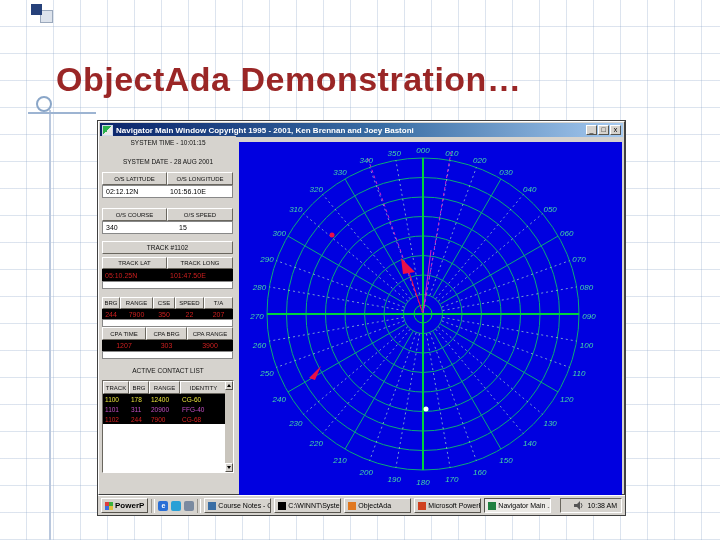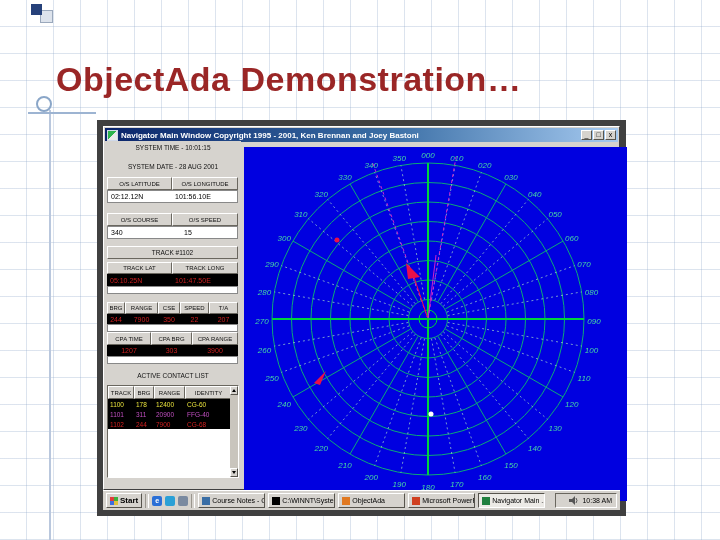--- a/index.html
+++ b/index.html
@@ -13,21 +13,21 @@
   .slide-title{position:absolute;left:56px;top:60px;font-size:34px;font-weight:bold;
       color:#9a2626;letter-spacing:.5px;white-space:nowrap;}
   .deco-sq-navy{position:absolute;left:31px;top:4px;width:11px;height:11px;background:#26417a;}
   .deco-sq-gray{position:absolute;left:40px;top:10px;width:11px;height:11px;background:#dde3ec;border:1px solid #9aa8bc;}
   .deco-circle{position:absolute;left:36px;top:96px;width:12px;height:12px;border:2px solid #8aa6c8;border-radius:50%;}
   .deco-vline{position:absolute;left:49px;top:110px;width:2px;height:430px;background:#b9c7dd;}
   .deco-hline{position:absolute;left:28px;top:112px;width:68px;height:0;border-top:2px solid #9db4d2;}
 
   
   #screenshot{position:absolute;left:97px;top:120px;width:529px;height:396px;background:#d6d3ce;
-      border:6px solid #404040;box-sizing:border-box;}
+      border:1px solid #404040;box-sizing:border-box;}
   #app-window{position:absolute;left:0;top:0;right:0;bottom:20px;background:#d6d3ce;
       border:1px solid;border-color:#ffffff #404040 #404040 #ffffff;box-sizing:border-box;}
   .titlebar{position:absolute;left:1px;top:1px;right:1px;height:14px;
       background:linear-gradient(90deg,#0a246a 0%,#3a6ea5 55%,#a6caf0 100%);
       display:flex;align-items:center;color:#fff;}
   .app-icon{width:9px;height:9px;margin:0 3px 0 2px;background:linear-gradient(135deg,#2bb24c 50%,#e8e8e8 50%);border:1px solid #cfd8e8;}
   .title-text{font-size:8px;font-weight:bold;white-space:nowrap;overflow:hidden;}
   .win-btns{position:absolute;right:2px;top:1.5px;display:flex;gap:1px;}
   .win-btn{width:11px;height:10px;background:#d6d3ce;border:1px solid;border-color:#fff #57544d #57544d #fff;
       font-size:7px;line-height:8px;text-align:center;color:#000;box-sizing:border-box;}
@@ -322,21 +322,21 @@
   </div>
 
   <div id="taskbar">
     <div class="task-btn">
       <span class="flag">
         <i style="background:#e03c3c"></i>
           <i style="background:#3cb03c"></i>
         <i style="background:#3c6ce0"></i>
           <i style="background:#e0c03c"></i>
       </span>
-      <span class="start-label">Start</span>
+      <span class="start-label">PowerP</span>
     </div>
     <div class="ql-divider"></div>
     <span class="ql-icon" style="background:#2a6fd6">e</span>
     <span class="ql-icon" style="background:#2aa0d6"></span>
     <span class="ql-icon" style="background:#7a8aa0"></span>
     <div class="ql-divider"></div>
     <div id="task-buttons" style="display:flex;gap:3px;">
         <div class="task-btn" style="width: 67px;">
           <span class="task-icon" style="background: rgb(58, 110, 165);"></span>
           <span>Course Notes - C3</span>

